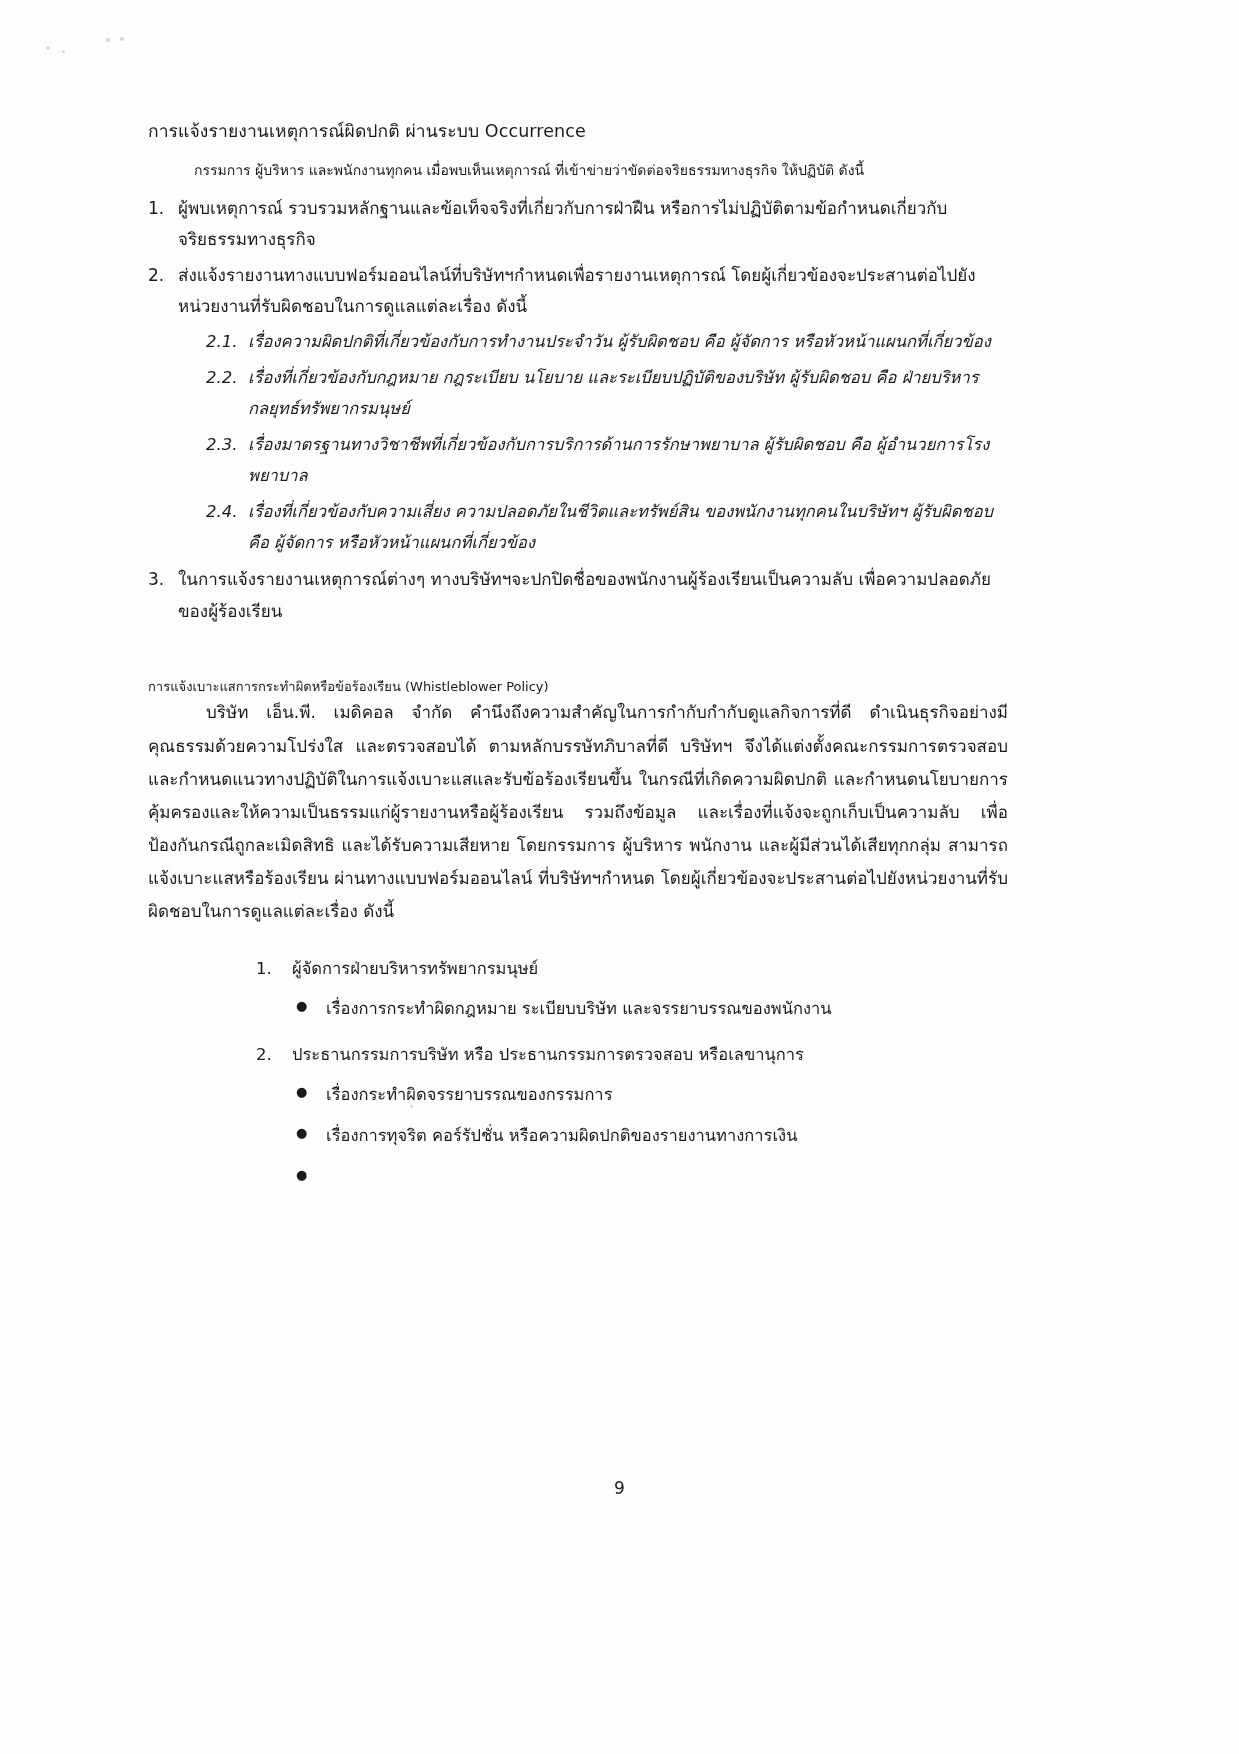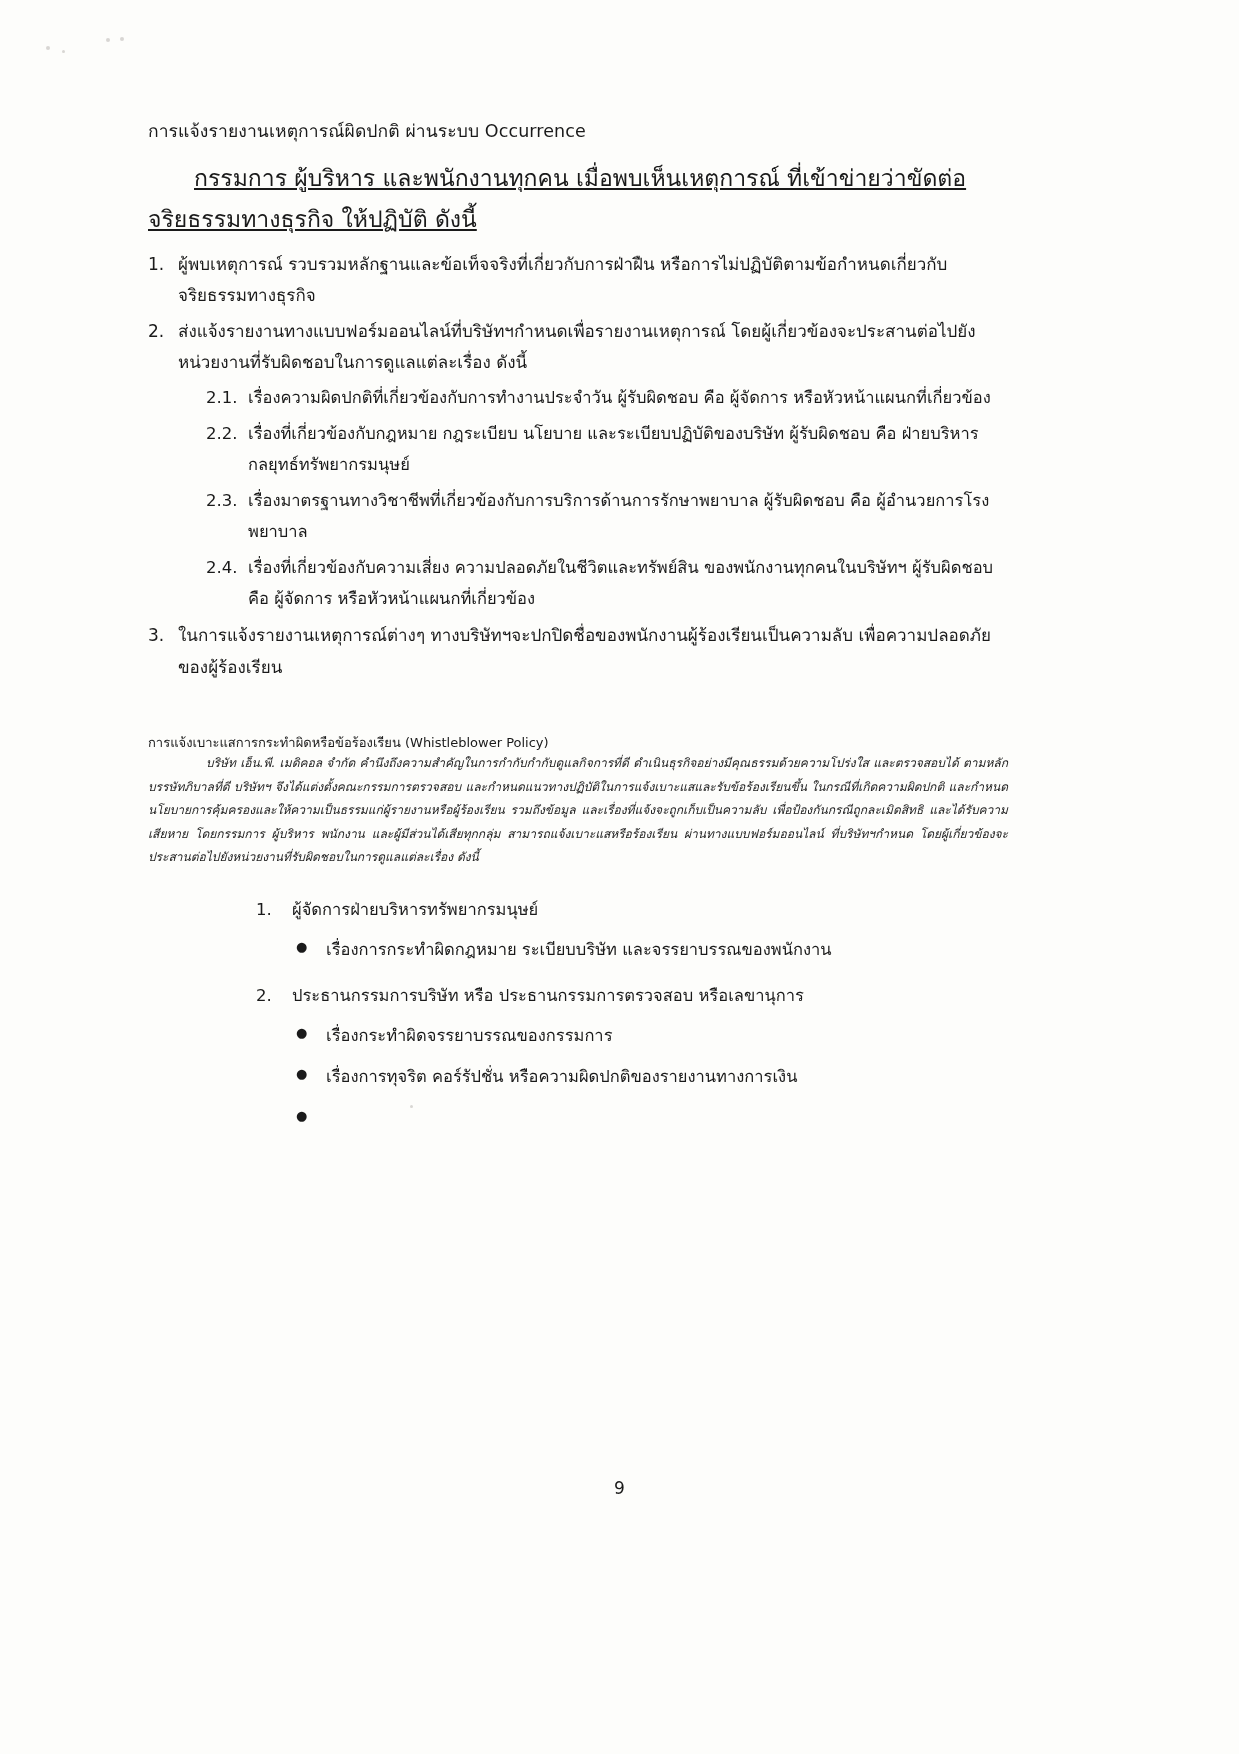--- a/index.html
+++ b/index.html
@@ -31,25 +31,24 @@
     width: 860px;
     color: #1a1a1a;
   }
   .h-title {
     font-size: 17.5px;
     line-height: 1.5;
     margin-bottom: 14px;
     letter-spacing: .1px;
   }
   .intro {
-    font-size: 23px;
+    font-size: 14px;
     line-height: 1.75;
     text-indent: 46px;
     margin-bottom: 10px;
-    text-decoration: underline;
   }
   .num-list {
     margin: 0;
     padding: 0;
     list-style: none;
   }
   .num-item {
     display: flex;
     align-items: flex-start;
     font-size: 17px;
@@ -68,42 +67,42 @@
     margin: 0 0 0 58px;
     padding: 0;
     list-style: none;
   }
   .sub-item {
     display: flex;
     align-items: flex-start;
     font-size: 16.5px;
     line-height: 1.85;
     margin-bottom: 6px;
+    font-style: italic;
   }
   .sub-item > .marker {
     width: 42px;
     flex: 0 0 42px;
   }
   .sub-item > .txt {
     flex: 1 1 auto;
   }
   .section-gap {
     height: 46px;
   }
   .h-title2 {
     font-size: 13px;
     line-height: 1.5;
     margin-bottom: 0;
   }
   .para {
-    font-size: 12px;
+    font-size: 17px;
     line-height: 1.95;
     text-align: justify;
     text-indent: 58px;
-    font-style: italic;
   }
   .lower-list {
     margin: 26px 0 0 108px;
     padding: 0;
     list-style: none;
   }
   .lower-item {
     display: flex;
     align-items: flex-start;
     font-size: 16.5px;

